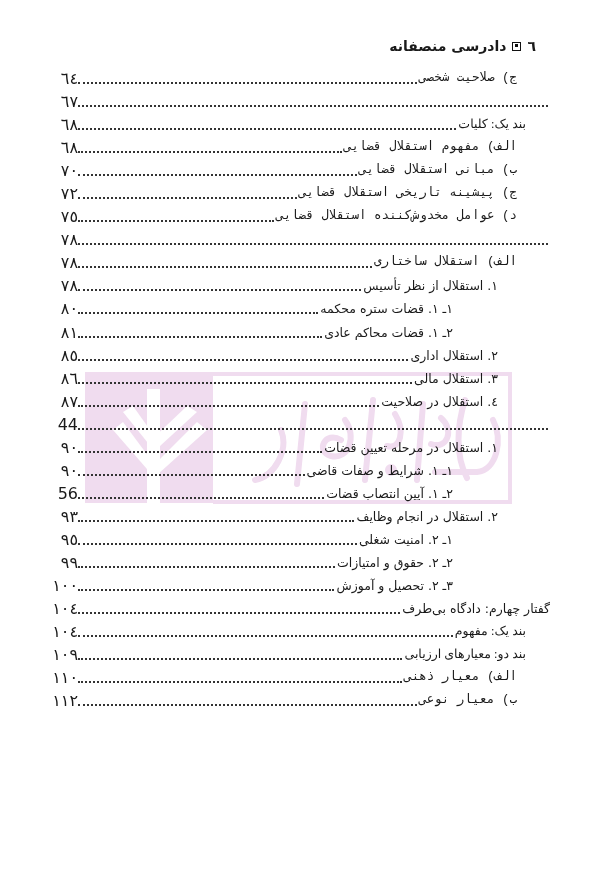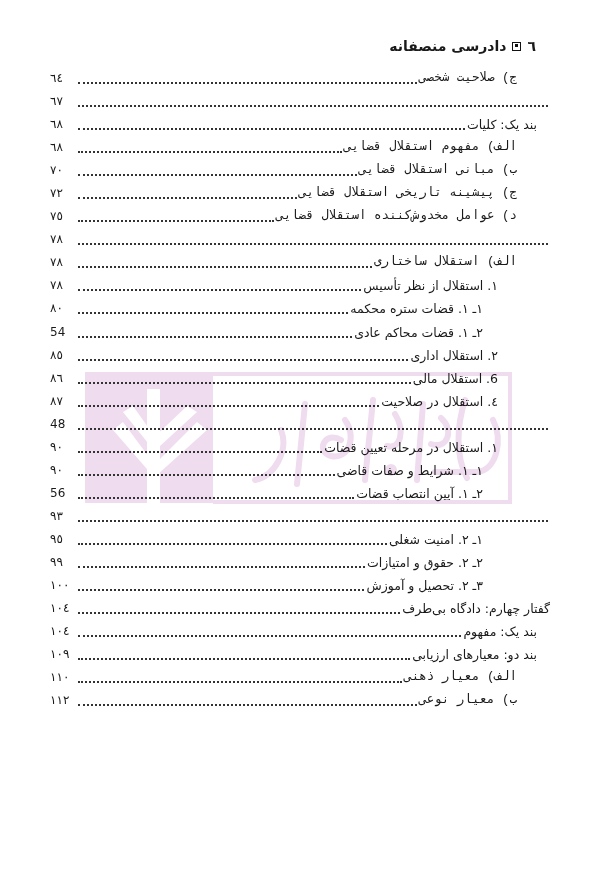--- a/index.html
+++ b/index.html
@@ -122,29 +122,29 @@
     content: "";
     position: absolute;
     left: 0;
     right: 2px;
     bottom: 6px;
     border-bottom: 2px dotted #333;
   }
   .toc-page {
     flex: 0 0 auto;
     width: 28px;
-    text-align: left;
+    text-align: right;
     direction: rtl;
-    font-size: 12px;
+    font-size: 16px;
   }
   .lvl0 .toc-title { margin-right: 0px; }
-  .lvl1 .toc-title { margin-right: 13px; }
+  .lvl1 .toc-title { margin-right: 24px; font-family: Liberation Serif, serif; }
   .lvl2 .toc-title { margin-right: 33px; font-family: Liberation Mono, monospace; }
   .lvl3 .toc-title { margin-right: 52px; }
-  .lvl4 .toc-title { margin-right: 67px; }
+  .lvl4 .toc-title { margin-right: 97px; }
 </style>
 </head>
 <body>
 
 <div class="wm">
   <div class="wm-block"></div>
   <svg class="wm-logo" width="128" height="131" viewBox="0 0 128 131">
     <rect x="62" y="17" width="13" height="114" fill="#ffffff"></rect>
     <polygon points="38,40 48,34 75,72 75,86" fill="#ffffff"></polygon>
     <polygon points="112,40 102,34 62,72 62,86" fill="#ffffff"></polygon>
@@ -224,57 +224,58 @@
       <span class="toc-page">٧٨</span>
     </div>
     <div class="toc-row lvl4">
       <span class="toc-title">١ـ ١. قضات ستره محکمه</span>
       <span class="toc-dots"></span>
       <span class="toc-page">٨٠</span>
     </div>
     <div class="toc-row lvl4">
       <span class="toc-title">٢ـ ١. قضات محاکم عادی</span>
       <span class="toc-dots"></span>
-      <span class="toc-page">54</span>
+      <span class="toc-page">٨١</span>
     </div>
     <div class="toc-row lvl3">
       <span class="toc-title">٢. استقلال اداری</span>
       <span class="toc-dots"></span>
       <span class="toc-page">٨٥</span>
     </div>
     <div class="toc-row lvl3">
-      <span class="toc-title">6. استقلال مالی</span>
+      <span class="toc-title">٣. استقلال مالی</span>
       <span class="toc-dots"></span>
       <span class="toc-page">٨٦</span>
     </div>
     <div class="toc-row lvl3">
       <span class="toc-title">٤. استقلال در صلاحیت</span>
       <span class="toc-dots"></span>
       <span class="toc-page">٨٧</span>
     </div>
     <div class="toc-row lvl2">
       <span class="toc-dots"></span>
-      <span class="toc-page">48</span>
+      <span class="toc-page">44</span>
     </div>
     <div class="toc-row lvl3">
       <span class="toc-title">١. استقلال در مرحله تعیین قضات</span>
       <span class="toc-dots"></span>
       <span class="toc-page">٩٠</span>
     </div>
     <div class="toc-row lvl4">
       <span class="toc-title">١ـ ١. شرایط و صفات قاضی</span>
       <span class="toc-dots"></span>
       <span class="toc-page">٩٠</span>
     </div>
     <div class="toc-row lvl4">
       <span class="toc-title">٢ـ ١. آیین انتصاب قضات</span>
       <span class="toc-dots"></span>
       <span class="toc-page">56</span>
     </div>
     <div class="toc-row lvl3">
+      <span class="toc-title">٢. استقلال در انجام وظایف</span>
       <span class="toc-dots"></span>
       <span class="toc-page">٩٣</span>
     </div>
     <div class="toc-row lvl4">
       <span class="toc-title">١ـ ٢. امنیت شغلی</span>
       <span class="toc-dots"></span>
       <span class="toc-page">٩٥</span>
     </div>
     <div class="toc-row lvl4">
       <span class="toc-title">٢ـ ٢. حقوق و امتیازات</span>

